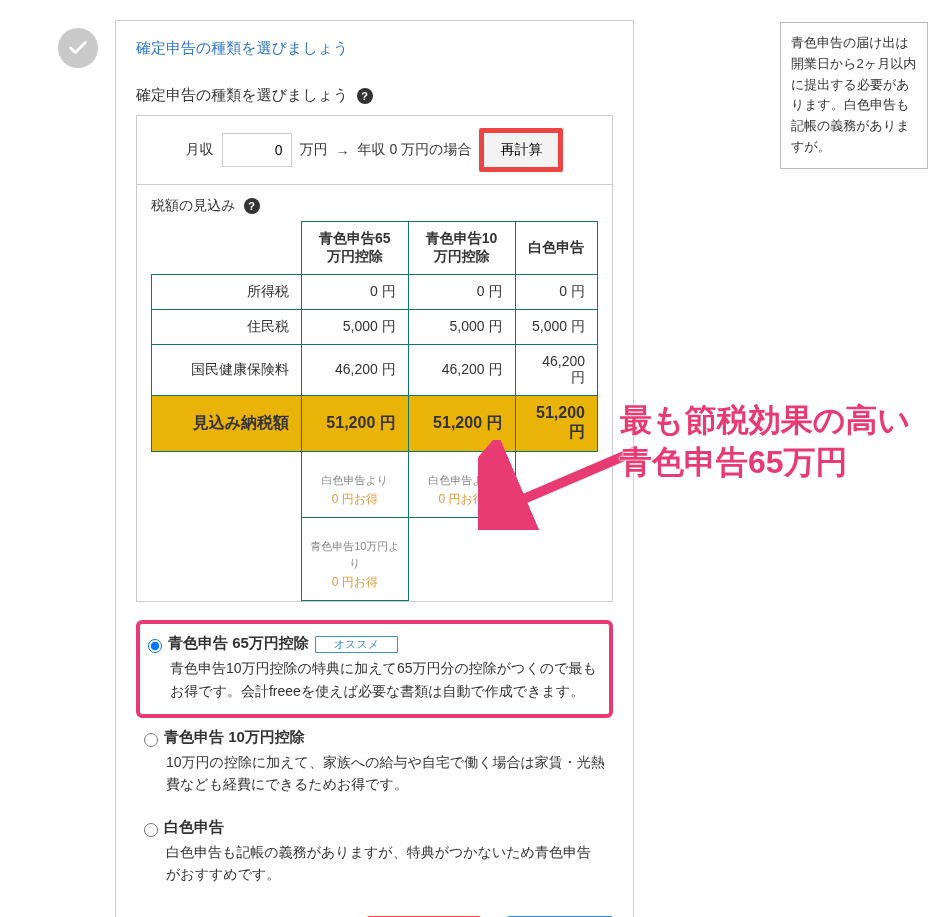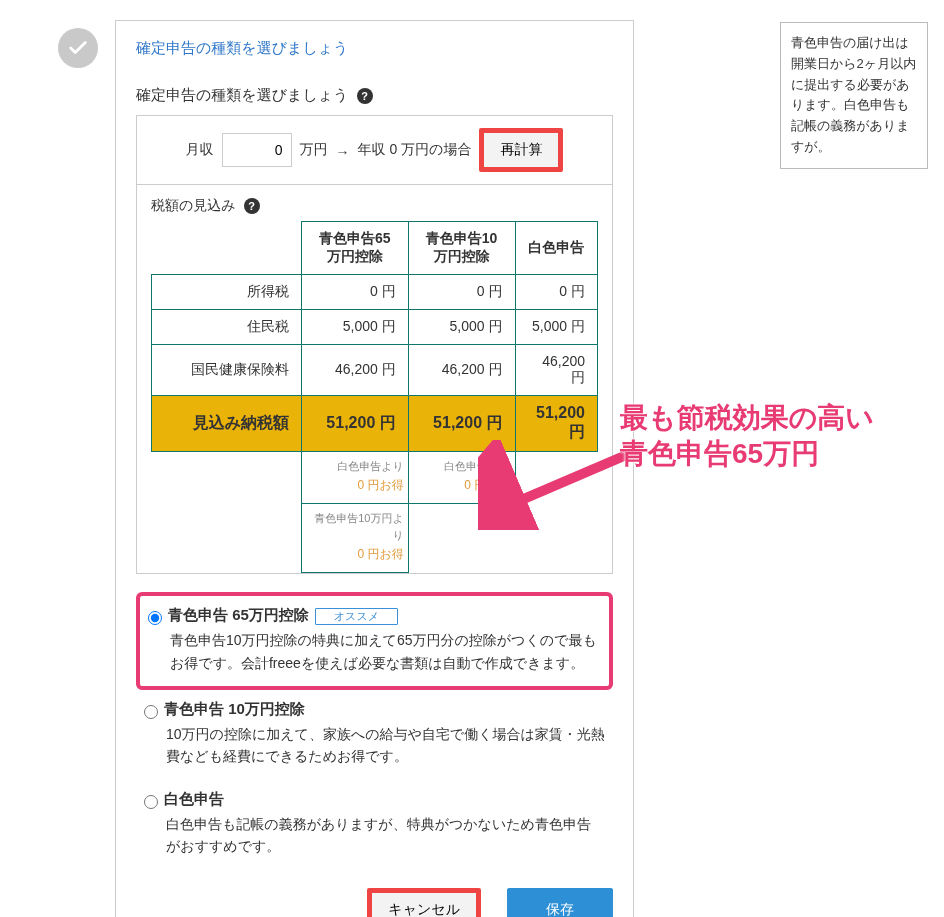--- a/index.html
+++ b/index.html
@@ -49,22 +49,22 @@
 .tax-label { margin-bottom: 6px; }
 table { width: 100%; border-collapse: collapse; }
 th, td { border: 1px solid #0f766e; padding: 8px 12px; font-size: 14px; }
 th { font-weight: normal; }
 thead th { text-align: center; font-weight: bold; }
 thead th:first-child { border-left: none; border-top: none; background: transparent; }
 tbody th { text-align: right; width: 150px; }
 tbody td { text-align: right; }
 tr.highlight th, tr.highlight td { background: #eab308; font-weight: bold; font-size: 16px; }
 .savings-row td {
-  border-top: none; text-align: right;
-  font-size: 12px; padding: 6px 4px 8px 4px; line-height: 1.6;
+  border-top: none; text-align: center;
+  font-size: 12px; padding: 20px 4px 8px 4px; line-height: 1.6;
 }
 .savings-row .note { color: #888; font-size: 11px; display: block; }
 .savings-row .amount { color: #e29a3b; display: block; }
 .savings-row td.empty { border: none; }
 .opts { margin-top: 18px; }
 .opt { padding: 10px 8px 12px 8px; }
 .opt.selected { border: 4px solid #e83a73; border-radius: 6px; }
 .opt-head { display: flex; align-items: flex-end; gap: 6px; margin-bottom: 4px; }
 .opt-head input[type="radio"] { width: 14px; height: 14px; }
 .opt-title { font-weight: bold; font-size: 15px; }
@@ -84,21 +84,21 @@
   padding: 14px 40px; font-size: 17px; font-weight: bold;
   border-radius: 3px; cursor: pointer;
 }
 .tooltip {
   position: absolute; left: 780px; top: 22px;
   border: 1px solid #bbb; background: #fff;
   padding: 10px 10px; width: 148px; font-size: 13px; line-height: 1.6;
 }
 .annot {
   position: absolute; left: 620px; top: 400px;
-  color: #e83a73; font-size: 28px; font-weight: bold;
+  color: #e83a73; font-size: 32px; font-weight: bold;
   line-height: 1.3; text-shadow: 0 0 3px #fff, 0 0 3px #fff;
   pointer-events: none;
 }
 .arrow {
   position: absolute; left: 478px; top: 440px;
   pointer-events: none;
 }
 .arrow svg { width: 170px; height: 90px; }
 </style>
 </head>

